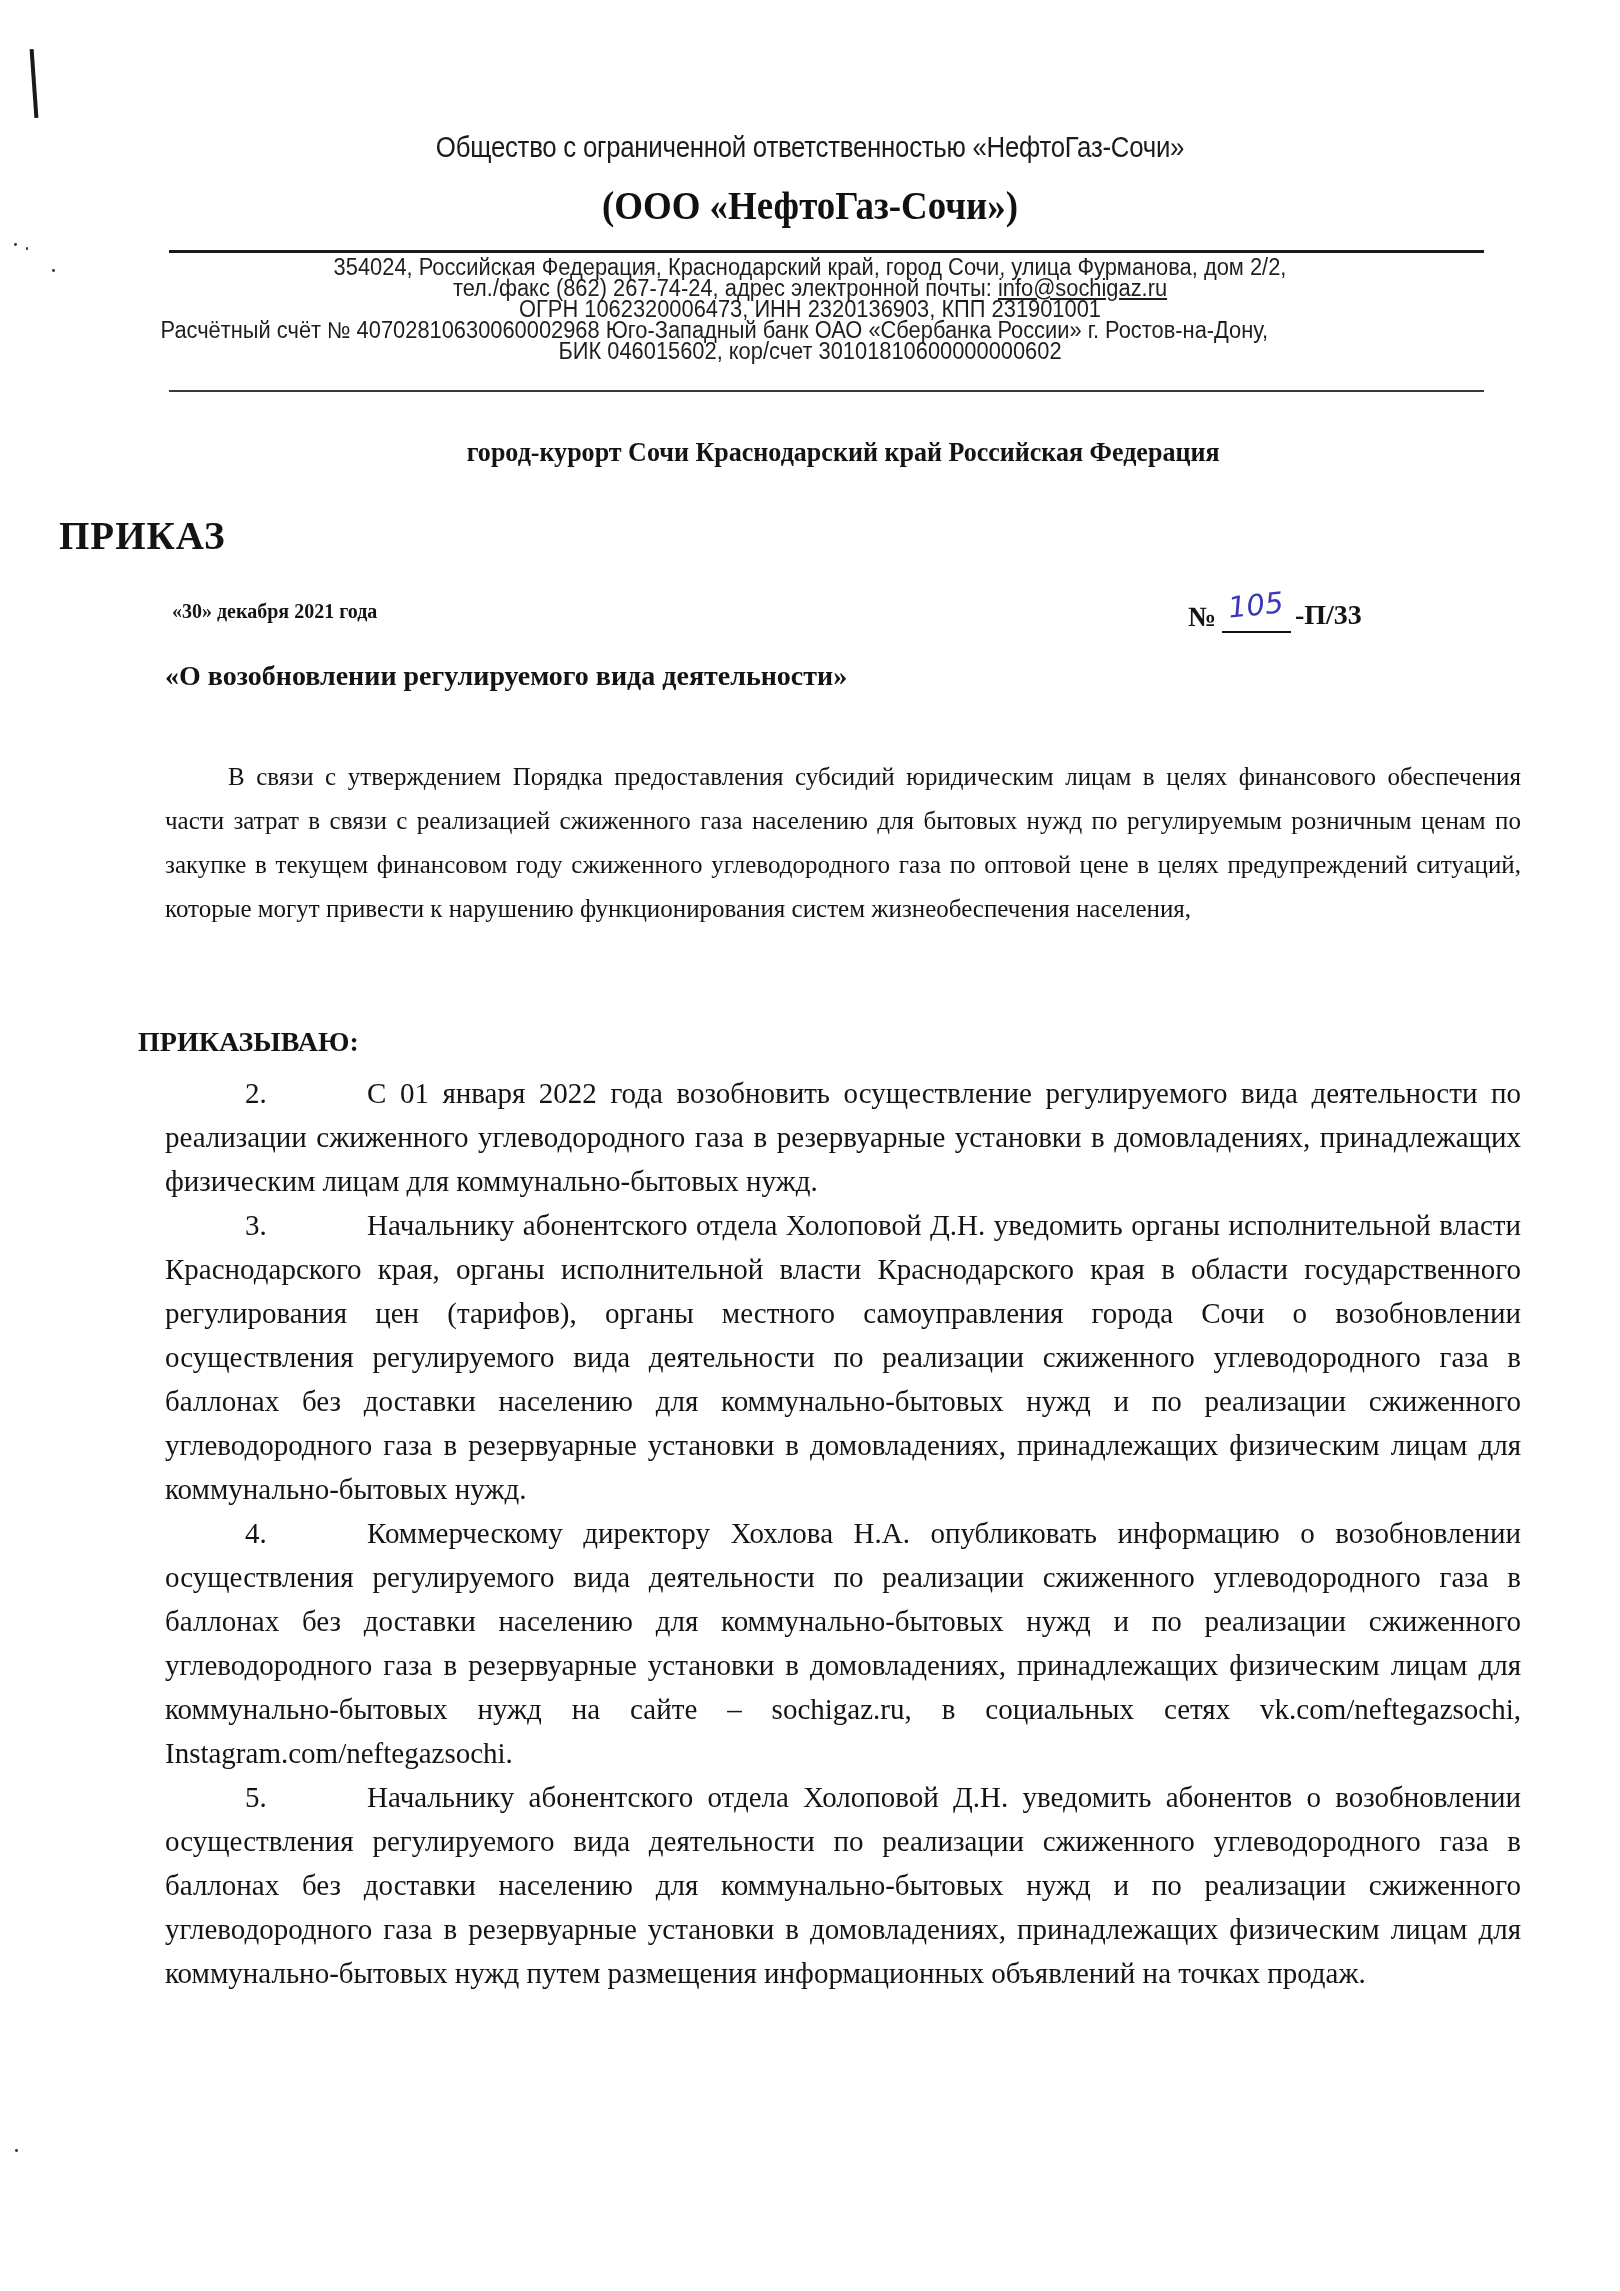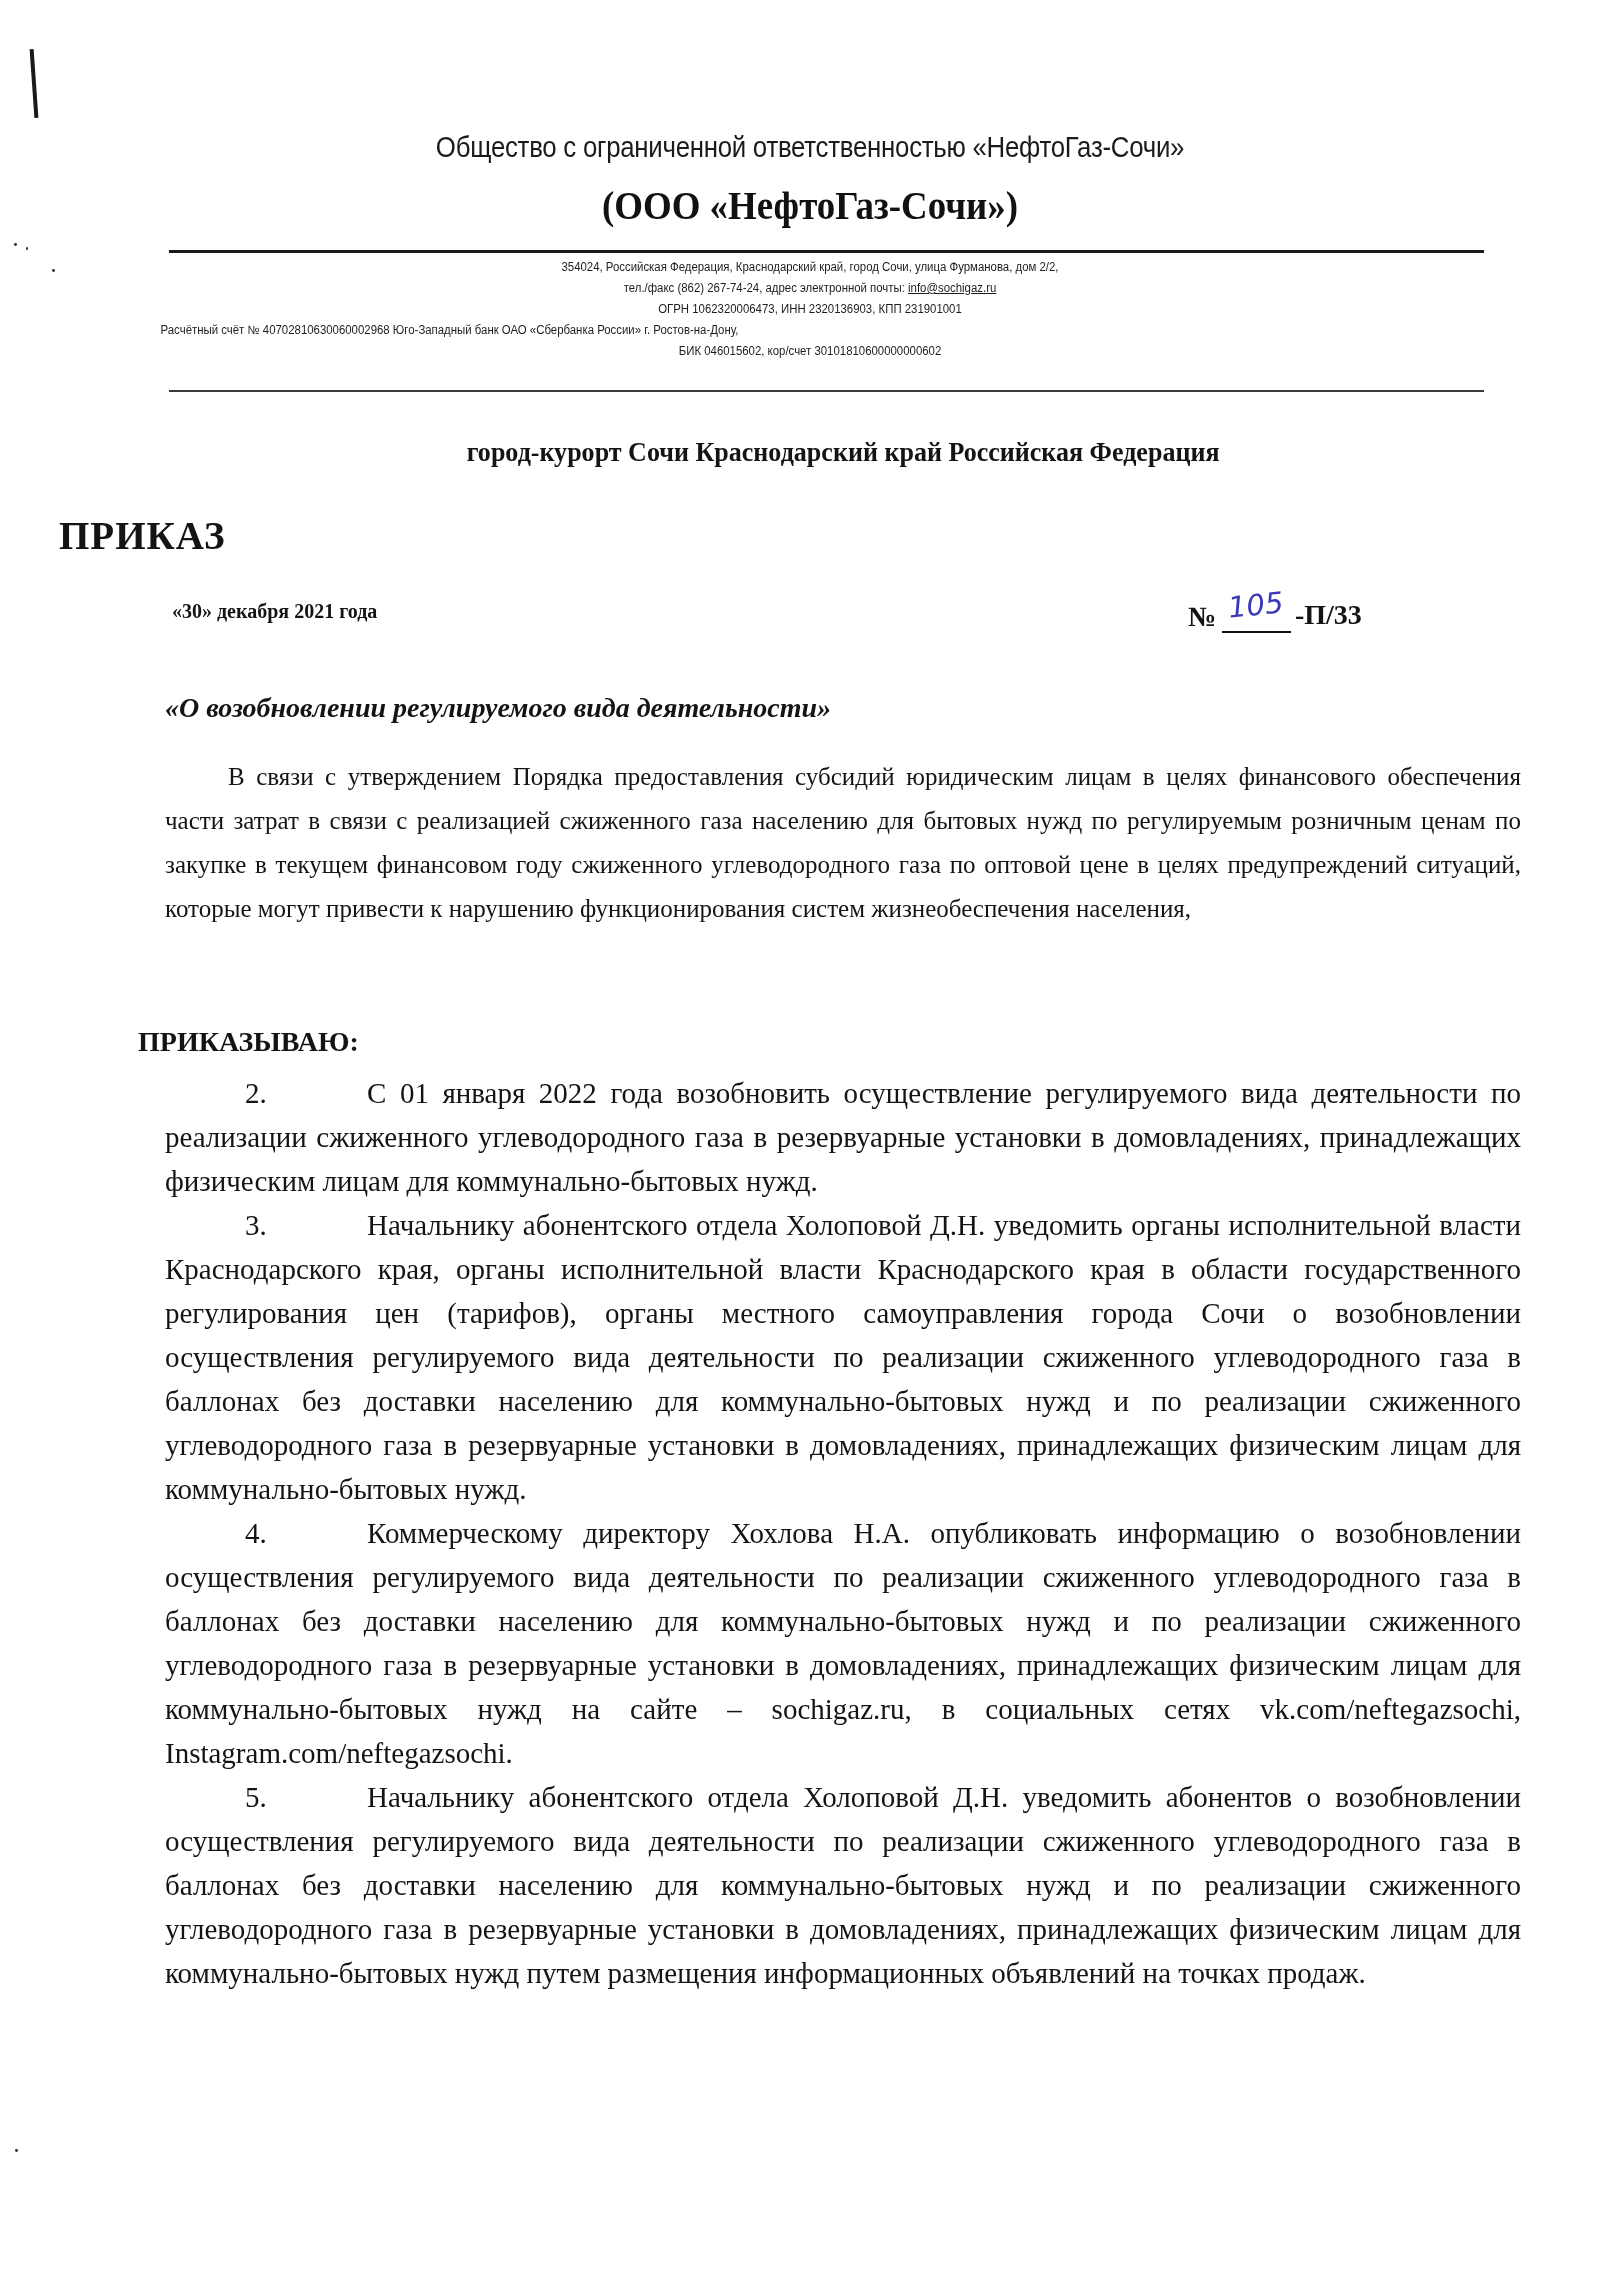--- a/index.html
+++ b/index.html
@@ -78,21 +78,21 @@
       width: 1315px;
       height: 2px;
       background: #3a3a3a;
     }
     .req-lines {
       position: absolute;
       top: 257px;
       left: 0;
       width: 1620px;
       font-family: "Liberation Sans", "DejaVu Sans", sans-serif;
-      font-size: 12px;
+      font-size: 23px;
       line-height: 21px;
       color: #1e1e1e;
       text-align: center;
     }
     .req-lines .line {
       display: block;
       white-space: nowrap;
       transform: scaleX(0.95);
       transform-origin: 50% 50%;
     }
@@ -166,25 +166,24 @@
       font-weight: normal;
       font-size: 29px;
       color: #3a37b8;
       transform: rotate(-6deg);
     }
     .order-suffix {
       padding-bottom: 2px;
     }
     .subject {
       position: absolute;
-      top: 692px;
+      top: 660px;
       left: 165px;
       font-weight: bold;
       font-size: 28px;
-      font-style: italic;
     }
     .body-text {
       position: absolute;
       left: 165px;
       width: 1356px;
       font-size: 25px;
       line-height: 44px;
       text-align: justify;
       hyphens: none;
     }

